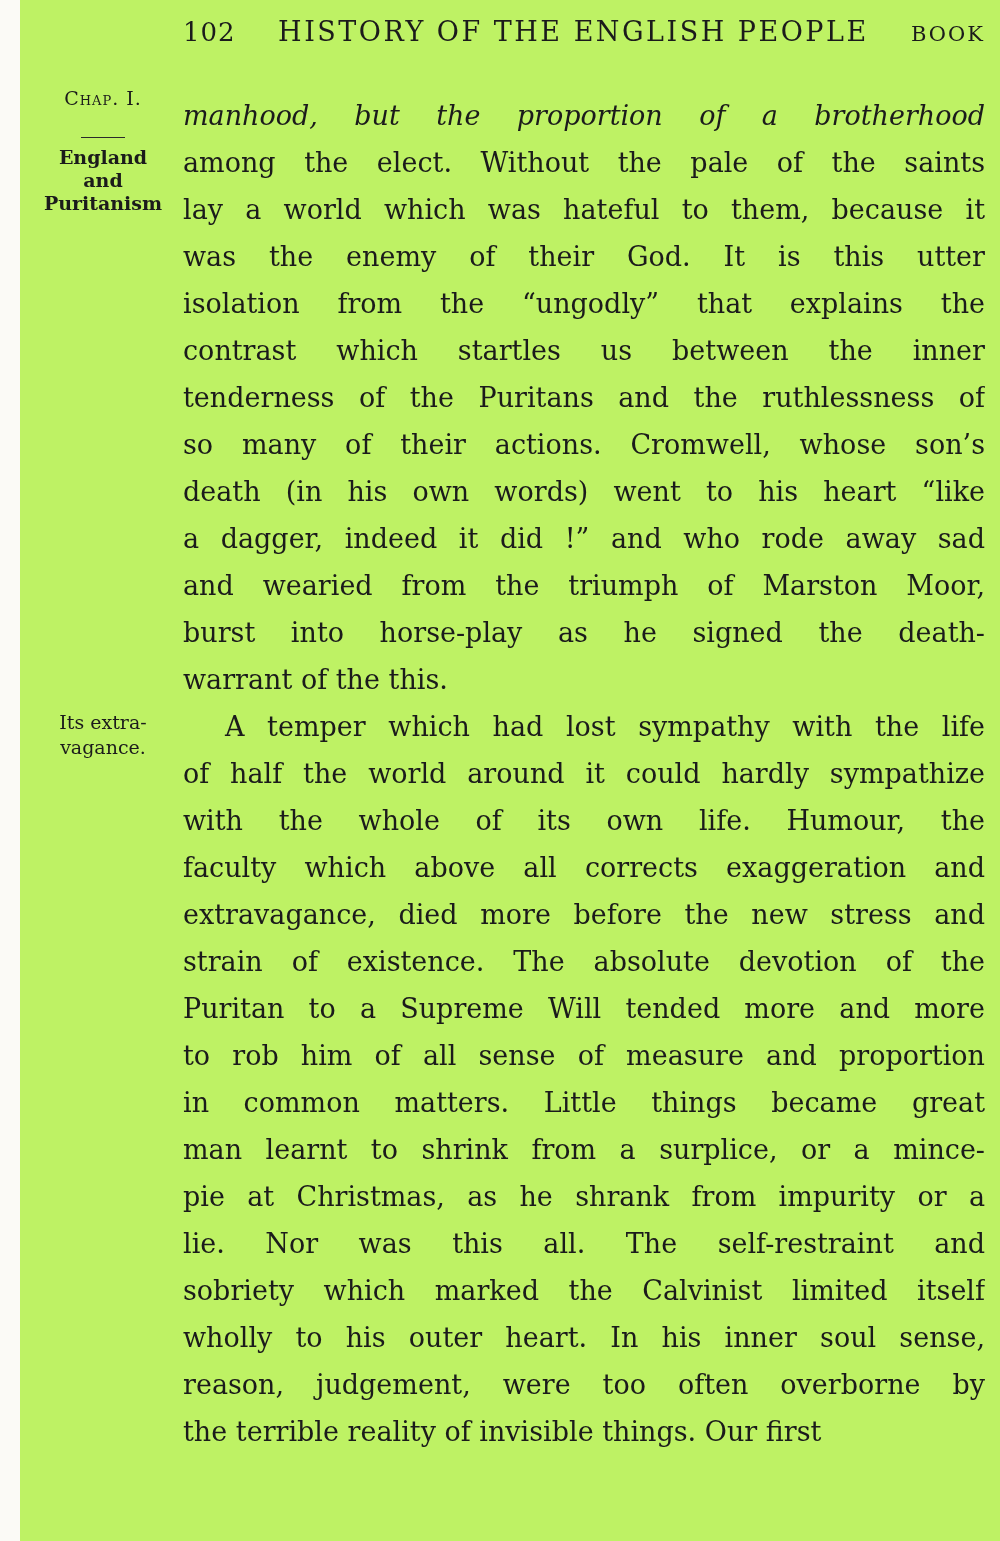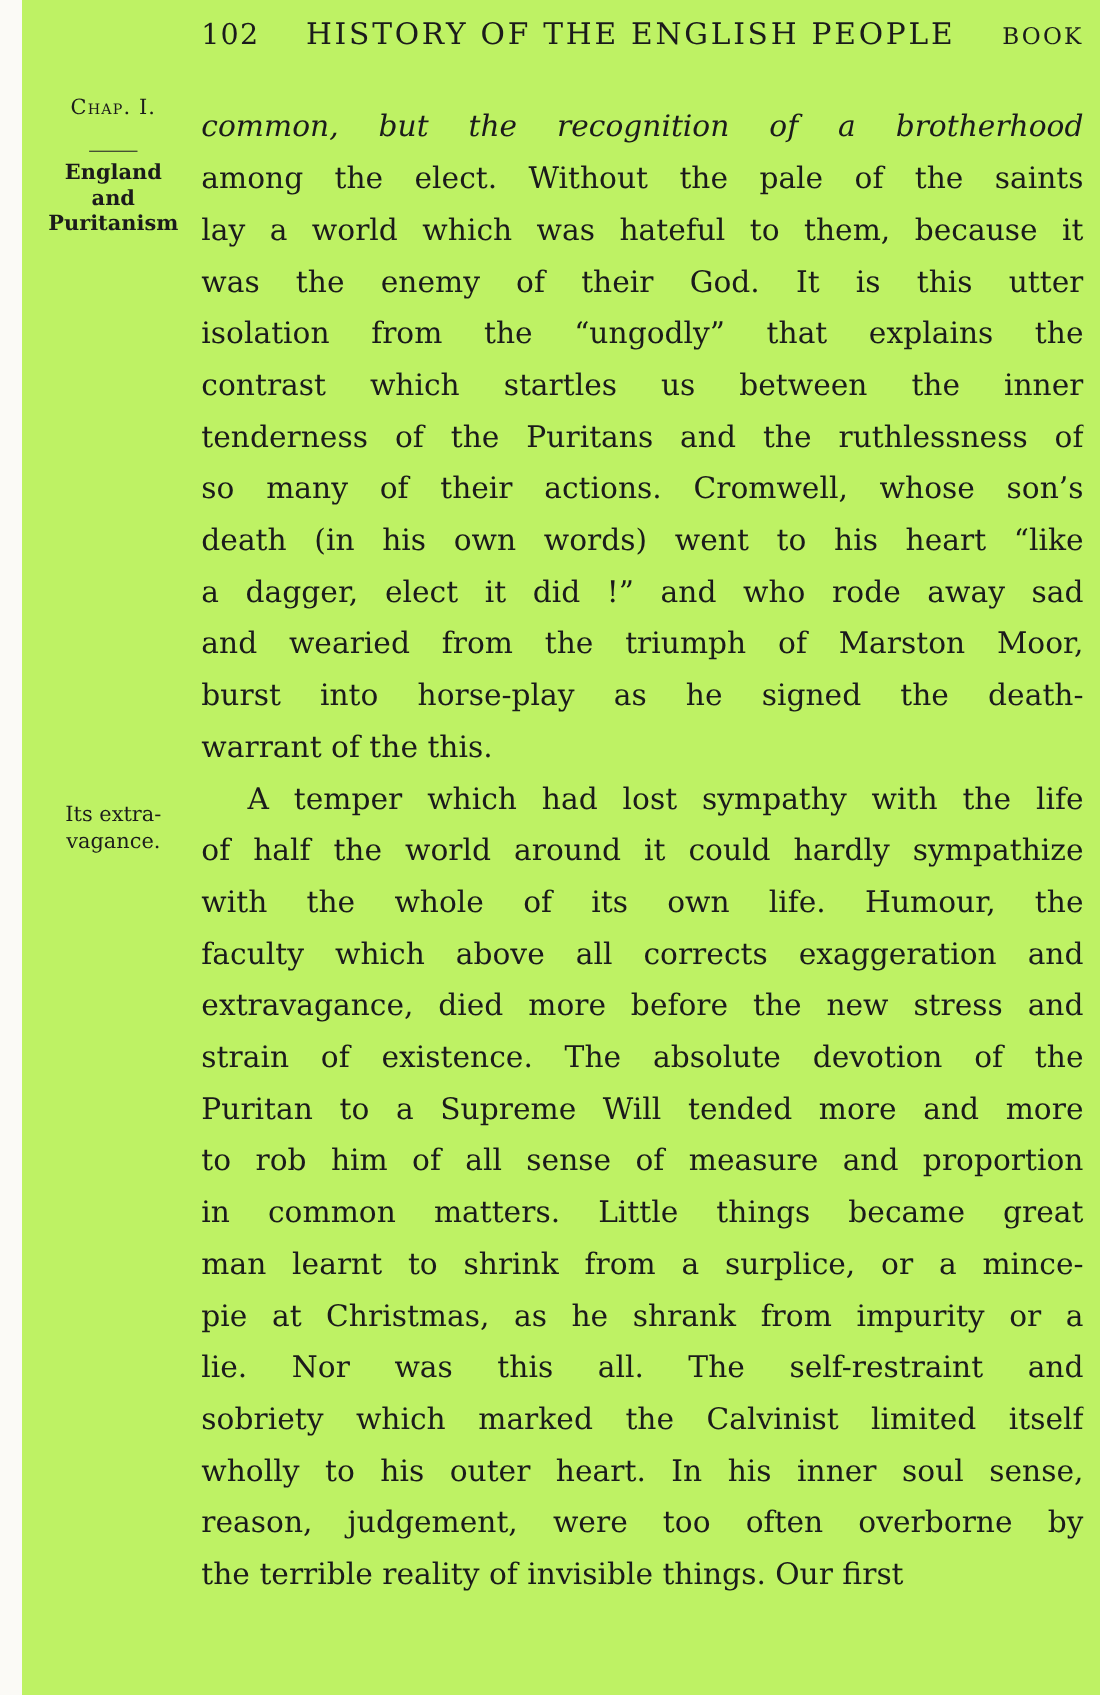--- a/index.html
+++ b/index.html
@@ -13,21 +13,21 @@
 
   .header{position:absolute;top:16px;left:163px;width:802px;display:flex;align-items:baseline;}
   .page-num{font-size:26px;letter-spacing:1px;}
   .running-title{flex:1;text-align:center;font-size:27px;letter-spacing:2.5px;white-space:nowrap;}
   .book-label{font-size:21px;letter-spacing:2px;}
 
   .margin-note{position:absolute;left:8px;width:150px;text-align:center;}
   .note-chapter{top:87px;font-size:19px;font-variant:small-caps;letter-spacing:1px;}
   .chapter-rule{position:absolute;top:137px;left:61px;width:44px;border-top:1.6px solid #2a2a2a;}
   .note-section{top:146px;font-size:19px;font-weight:bold;line-height:23px;}
-  .note-extravagance{top:728px;font-size:19px;line-height:25px;}
+  .note-extravagance{top:710px;font-size:19px;line-height:25px;}
 
   .body-col{position:absolute;top:92px;left:163px;width:802px;}
   .paragraph{margin:0;}
   .line{
     height:47px;line-height:47px;font-size:27px;
     text-align:justify;text-align-last:justify;
     overflow:hidden;white-space:normal;
   }
   .line.last{text-align-last:left;}
   .line.italic{font-style:italic;}
@@ -53,30 +53,30 @@
       <div>and</div>
       <div>Puritanism</div>
     </div>
   <div class="margin-note note-extravagance">
       <div>Its extra-</div>
       <div>vagance.</div>
     </div>
 
   <div class="body-col" id="body-col">
       <div class="paragraph">
-        <div class="line italic">common, but the recognition of a brotherhood</div>
+        <div class="line italic">manhood, but the proportion of a brotherhood</div>
         <div class="line">among the elect. Without the pale of the saints</div>
         <div class="line">lay a world which was hateful to them, because it</div>
         <div class="line">was the enemy of their God. It is this utter</div>
         <div class="line">isolation from the “ungodly” that explains the</div>
         <div class="line">contrast which startles us between the inner</div>
         <div class="line">tenderness of the Puritans and the ruthlessness of</div>
         <div class="line">so many of their actions. Cromwell, whose son’s</div>
         <div class="line">death (in his own words) went to his heart “like</div>
-        <div class="line">a dagger, elect it did !” and who rode away sad</div>
+        <div class="line">a dagger, indeed it did !” and who rode away sad</div>
         <div class="line">and wearied from the triumph of Marston Moor,</div>
         <div class="line">burst into horse-play as he signed the death-</div>
         <div class="line last">warrant of the this.</div>
       </div>
       <div class="paragraph">
         <div class="line indent">A temper which had lost sympathy with the life</div>
         <div class="line">of half the world around it could hardly sympathize</div>
         <div class="line">with the whole of its own life. Humour, the</div>
         <div class="line">faculty which above all corrects exaggeration and</div>
         <div class="line">extravagance, died more before the new stress and</div>

